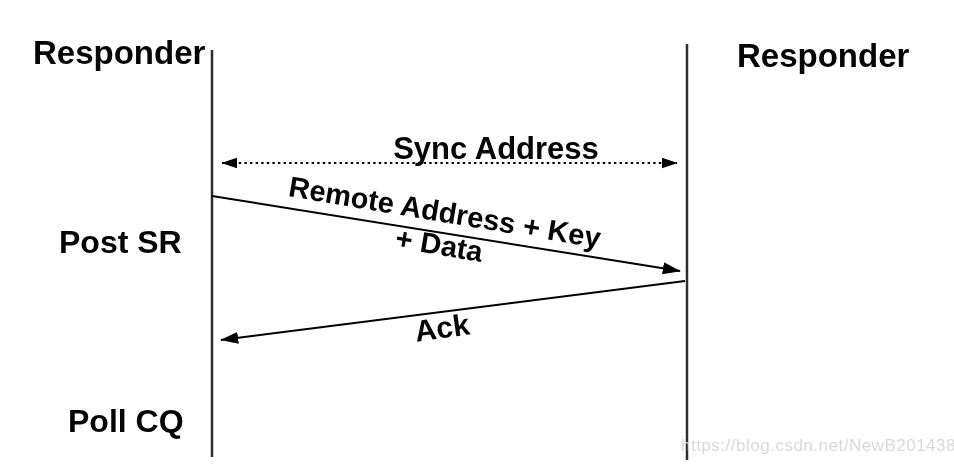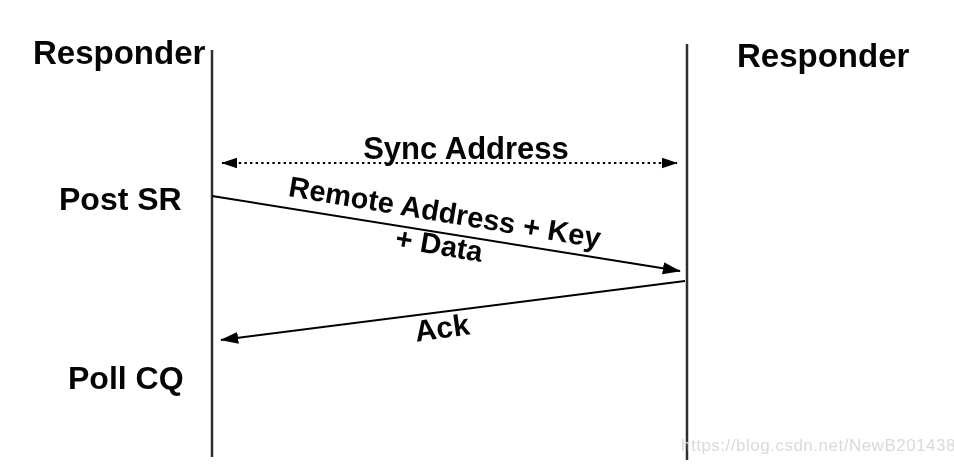--- a/index.html
+++ b/index.html
@@ -19,27 +19,27 @@
     width: 954px; height: 467px;
   }
   .lbl {
     position: absolute;
     font-weight: bold;
     color: #050505;
     white-space: nowrap;
     line-height: 1.05;
   }
   .actor-lbl   { font-size: 33px; }
-  .side-lbl    { font-size: 32px; }
+  .side-lbl    { font-size: 32px; margin-top: 43px; }
   .msg-lbl     { font-size: 31px; }
   .requestor   { left: 33px;  top: 36px; }
   .responder   { left: 737px; top: 39px; }
   .post-sr     { left: 59px;  top: 183px; }
   .poll-cq     { left: 68px;  top: 362px; }
-  .sync-addr   { left: 466px; top: 133px; transform: translateX(-50%); }
+  .sync-addr   { left: 496px; top: 133px; transform: translateX(-50%); }
   .remote-addr {
     left: 242px; top: 196px;
     width: 400px;
     font-size: 29px;
     text-align: center;
     transform: rotate(9.5deg);
     line-height: 33px;
     white-space: normal;
   }
   .ack-lbl {

